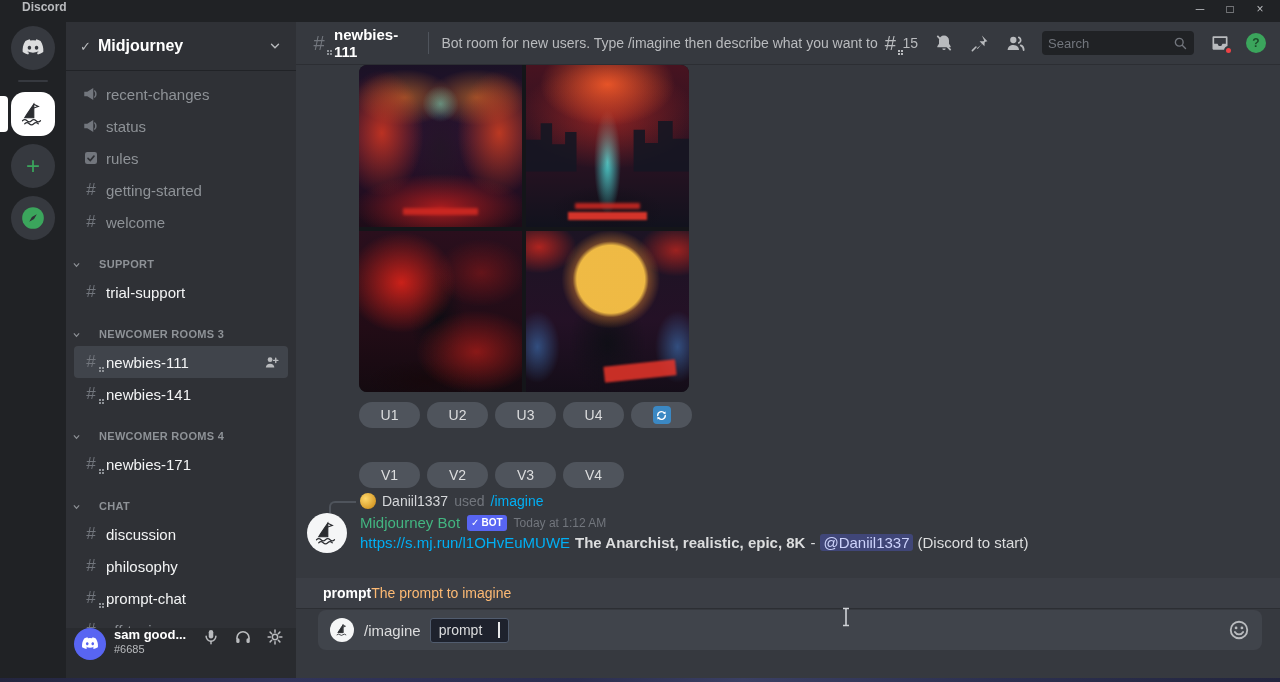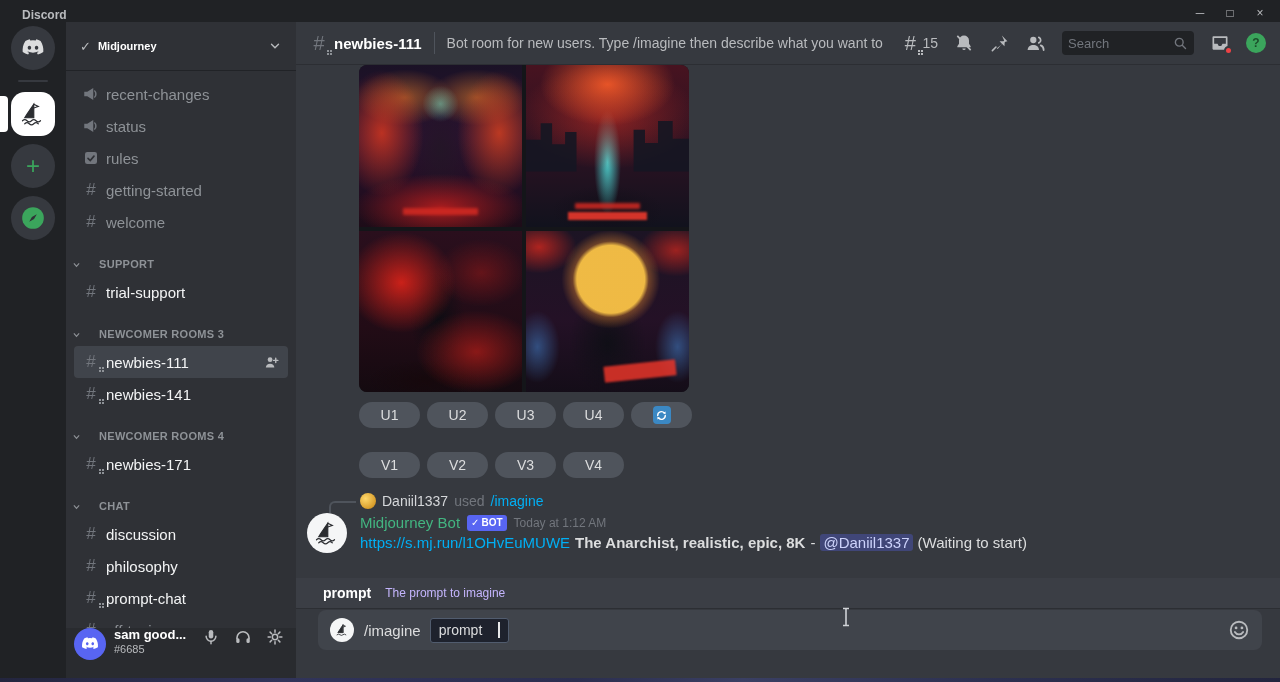--- a/index.html
+++ b/index.html
@@ -6,21 +6,21 @@
   html,body { width:1280px; height:682px; overflow:hidden; }
   body {
     font-family:"Liberation Sans","DejaVu Sans",sans-serif;
     background:#36393f; color:#dcddde; position:relative; cursor:default;
     -webkit-font-smoothing:antialiased;
   }
   svg { display:block; }
 
   
   .titlebar { position:absolute; top:0; left:0; width:1280px; height:22px; background:#202225;
-    display:flex; align-items:flex-end; z-index:10; }
+    display:flex; align-items:flex-start; z-index:10; }
   .titlebar .app-title { margin-left:22px; font-size:12px; font-weight:700; color:#b9bbbe; }
   .win-controls { margin-left:auto; display:flex; align-items:center; gap:6px; margin-right:8px; }
   .win-btn { width:24px; height:18px; display:flex; align-items:center; justify-content:center;
     color:#b9bbbe; font-size:12px; }
 
   
   .app { position:absolute; top:22px; left:0; right:0; bottom:0; display:flex; }
 
   
   .rail { width:66px; background:#202225; position:relative; flex:none;
@@ -31,21 +31,21 @@
   .rail-item.server-active { border-radius:14px; background:#ffffff; }
   .rail-pill { position:absolute; left:-11px; top:4px; width:8px; height:36px; background:#fff;
     border-radius:0 4px 4px 0; }
   .rail-plus { color:#3ba55c; font-size:24px; font-weight:400; line-height:1; }
 
   
   .sidebar { width:230px; background:#2f3136; flex:none; display:flex; flex-direction:column; position:relative; }
   .server-header { height:48px; flex:none; display:flex; align-items:center; padding:0 14px;
     box-shadow:0 1px 0 rgba(0,0,0,.28); }
   .verified-badge { color:#b9bbbe; font-size:13px; font-weight:700; margin-right:7px; }
-  .server-name { color:#fff; font-size:11px; font-weight:700; }
+  .server-name { color:#fff; font-size:16px; font-weight:700; }
   .server-chevron { margin-left:auto; }
 
   .channel-scroll { flex:1; overflow:hidden; padding-top:8px; position:relative; }
   .chan-row { height:32px; margin:0 8px; padding:0 8px; border-radius:4px;
     display:flex; align-items:center; gap:6px; position:relative; }
   .chan-row.selected { background:#40444b; }
   .chan-label { font-size:15px; color:#8e9297; white-space:nowrap; }
   .chan-row.unread .chan-label, .chan-row.selected .chan-label { color:#f3f4f5; font-weight:500; }
   .hash { width:18px; text-align:center; font-size:17px; font-weight:500; color:#72767d; position:relative; flex:none; }
   .hdots { position:absolute; right:-1px; bottom:3px; width:2px; height:2px; background:#8e9297;
@@ -68,21 +68,21 @@
 
   .chan-header { position:absolute; top:0; left:0; right:0; height:42px;
     display:flex; align-items:center; padding:0 14px; box-shadow:0 1px 0 rgba(0,0,0,.18); z-index:5; }
   .chan-header .hash { font-size:20px; color:#72767d; }
   .chan-header-name { color:#fff; font-size:15px; font-weight:700; margin-left:6px; }
   .header-divider { width:1px; height:22px; background:#4f545c; margin:0 12px; }
   .chan-topic { font-size:14px; color:#b9bbbe; white-space:nowrap; overflow:hidden; max-width:440px; }
   .header-right { margin-left:auto; display:flex; align-items:center; gap:16px; }
   .threads-wrap { display:flex; align-items:center; gap:3px; color:#b9bbbe; }
   .threads-count { font-size:14px; color:#b9bbbe; }
-  .search-box { width:132px; height:24px; background:#202225; border-radius:4px;
+  .search-box { width:152px; height:24px; background:#202225; border-radius:4px;
     display:flex; align-items:center; padding:0 6px; }
   .search-box input { flex:1; min-width:0; background:transparent; border:none; outline:none;
     color:#dcddde; font-size:13px; font-family:inherit; }
   .search-box input::placeholder { color:#72767d; }
   .inbox-wrap { position:relative; }
   .inbox-dot { position:absolute; right:-3px; bottom:-2px; width:9px; height:9px; border-radius:50%;
     background:#ed4245; border:2px solid #36393f; }
   .help-btn { width:20px; height:20px; border-radius:50%; background:#3ba55c; color:rgba(0,0,0,.55);
     font-size:12px; font-weight:700; display:flex; align-items:center; justify-content:center; }
 
@@ -126,21 +126,21 @@
   .ptitle { position:absolute; background:#d42a22; filter:blur(1.4px); opacity:.85; border-radius:1px; }
   .q1 .ptitle { left:27%; bottom:7%; width:46%; height:7px; }
   .q2 .ptitle { left:30%; bottom:11%; width:40%; height:6px; }
   .q2 .ptitle2 { position:absolute; left:26%; bottom:4%; width:48%; height:8px; background:#e8382c;
     filter:blur(1.2px); opacity:.9; }
   .q4 .ptitle { left:48%; bottom:8%; width:44%; height:16px; transform:rotate(-6deg);
     background:#e8352a; filter:blur(1px); }
 
   
   .btn-row { position:absolute; left:63px; display:flex; gap:7px; }
-  .row-u { top:380px; } .row-v { top:430px; }
+  .row-u { top:380px; } .row-v { top:440px; }
   .mj-btn { width:61px; height:26px; background:#4f545c; border:none; border-radius:13px;
     color:#dcddde; font-size:14px; font-weight:500; font-family:inherit;
     display:flex; align-items:center; justify-content:center; }
   .refresh-glyph { width:18px; height:18px; background:#3b88c3; border-radius:4px;
     display:flex; align-items:center; justify-content:center; }
 
   
   .reply-spine { position:absolute; left:33px; top:479px; width:27px; height:12px;
     border-left:2px solid #4f545c; border-top:2px solid #4f545c; border-top-left-radius:6px; }
   .reply-row { position:absolute; left:64px; top:470px; height:18px; display:flex; align-items:center; gap:6px; }
@@ -162,21 +162,21 @@
   .msg-link { color:#00aff4; font-weight:500; }
   .msg-prompt { color:#dcddde; font-weight:700; }
   .msg-sep { color:#dcddde; }
   .mention { background:rgba(88,101,242,.32); color:#ccd2fb; font-weight:500; border-radius:3px; padding:0 3px; }
   .msg-status { color:#dcddde; }
 
   
   .opt-bar { position:absolute; left:0; right:0; top:556px; height:30px; background:#3b3e45;
     display:flex; align-items:center; padding-left:27px; box-shadow:0 1px 0 rgba(0,0,0,.18); }
   .opt-name { font-size:14px; font-weight:700; color:#fff; }
-  .opt-desc { font-size:12px; color:#c4b5fd; margin-left:14px; }
+  .opt-desc { font-size:14px; color:#fdba74; }
 
   .composer { position:absolute; left:22px; right:18px; top:588px; height:40px; background:#40444b;
     border-radius:8px; display:flex; align-items:center; padding:0 12px; }
   .composer-avatar { width:24px; height:24px; border-radius:50%; background:#f5f6f7; flex:none;
     display:flex; align-items:center; justify-content:center; }
   .composer-cmd { margin-left:10px; font-size:15px; color:#dcddde; }
   .opt-pill { margin-left:9px; background:#1e222d; border:1px solid #515c6e; border-radius:3px;
     height:25px; display:flex; align-items:center; padding:0 8px; }
   .opt-pill-text { font-size:14px; color:#dcddde; }
   .caret { width:2px; height:16px; background:#e8e9eb; margin-left:16px; }
@@ -512,21 +512,21 @@
         <span>✓</span>
         <span>BOT</span>
       </span>
       <span class="msg-time">Today at 1:12 AM</span>
     </div>
     <div class="msg-body">
       <span class="msg-link">https://s.mj.run/l1OHvEuMUWE</span>
       <span class="msg-prompt">The Anarchist, realistic, epic, 8K</span>
       <span class="msg-sep">-</span>
       <span class="mention">@Daniil1337</span>
-      <span class="msg-status">(Waiting to start)</span>
+      <span class="msg-status">(Discord to start)</span>
     </div>
 
     <div class="opt-bar">
       <span class="opt-name">prompt</span>
       <span class="opt-desc">The prompt to imagine</span>
     </div>
 
     <div class="composer">
       <span class="composer-avatar">
         <svg width="17" height="17" viewBox="0 0 40 40">

